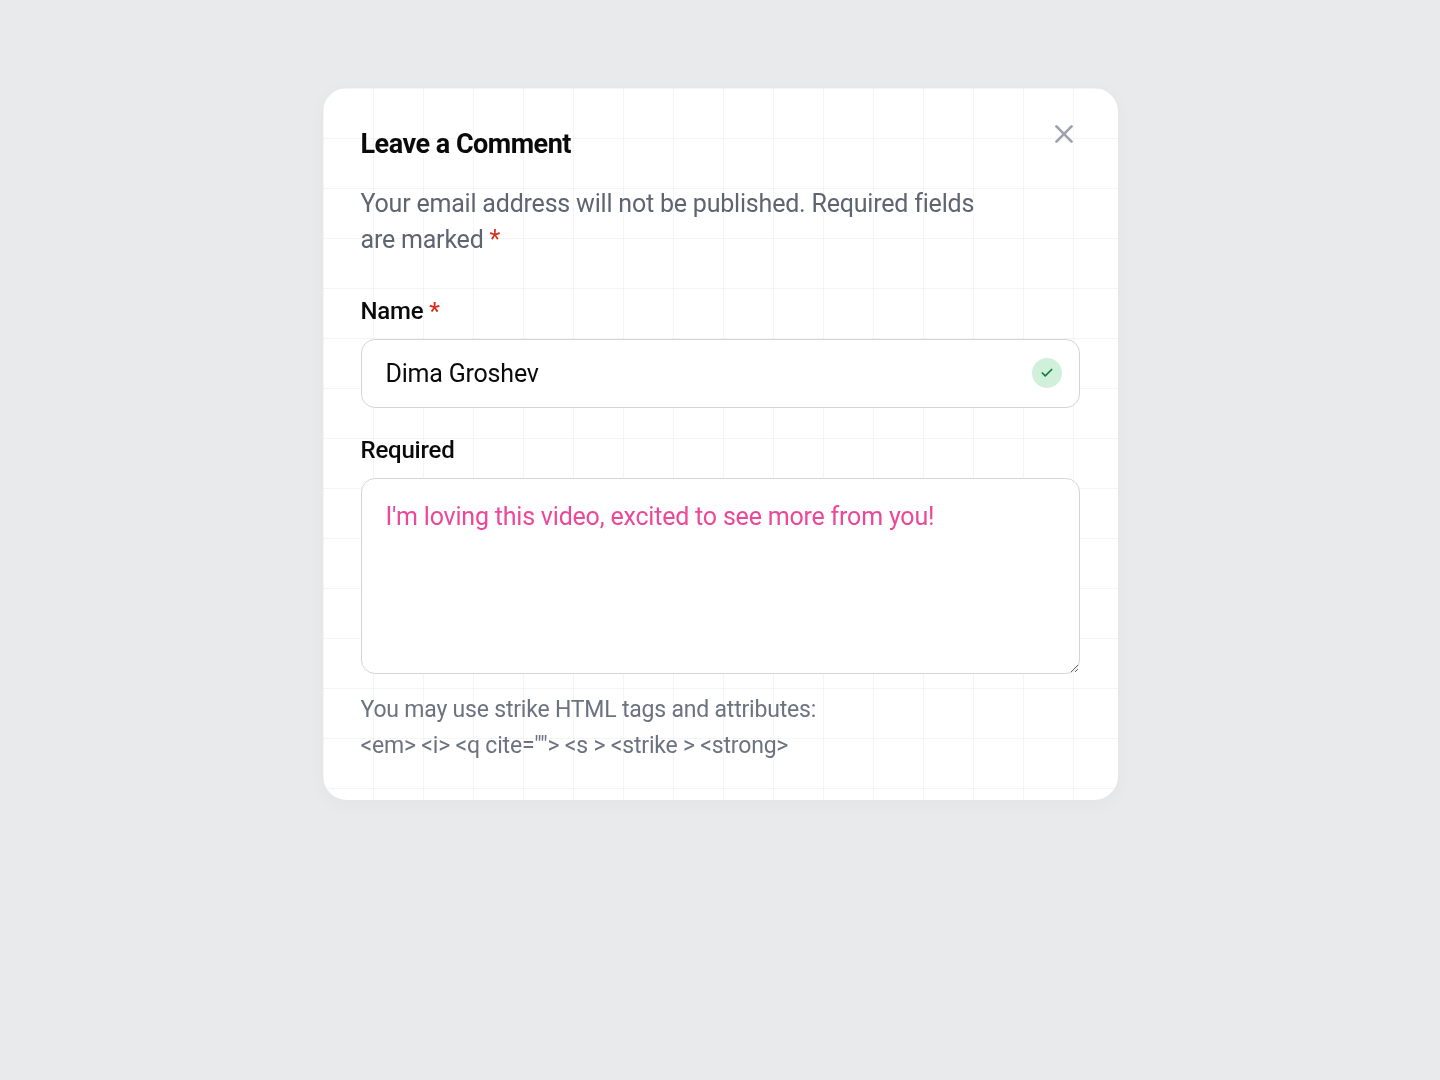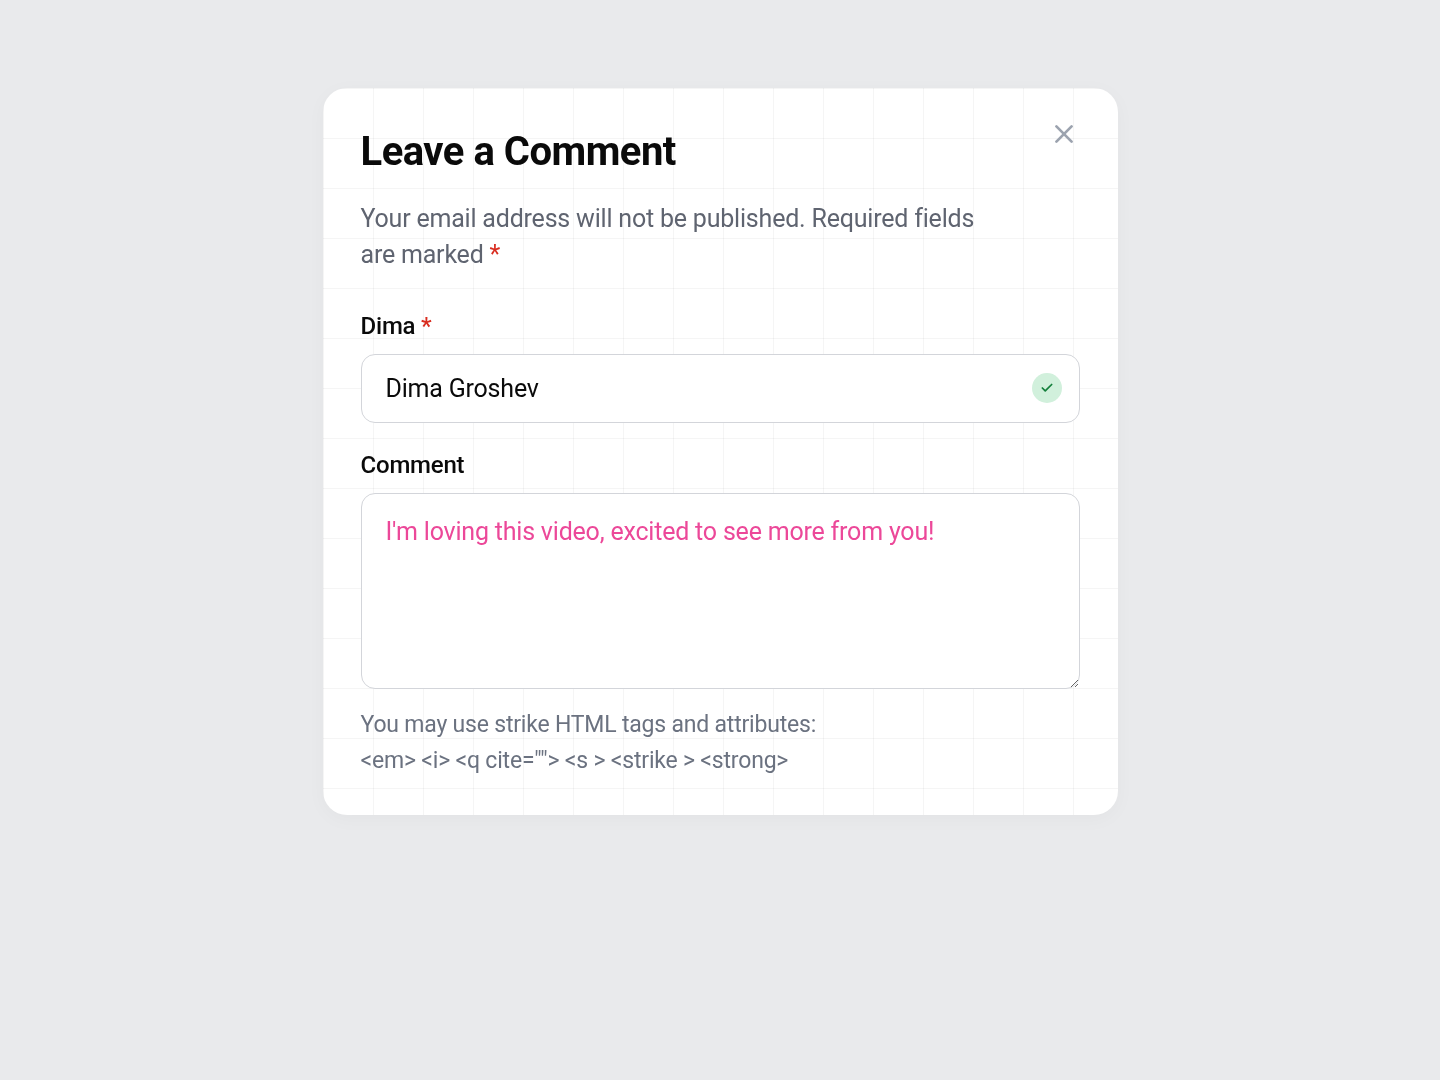--- a/index.html
+++ b/index.html
@@ -46,21 +46,21 @@
       cursor: pointer;
       color: #9ca3af;
     }
     
     .close-btn svg {
       width: 26px;
       height: 26px;
     }
     
     .title {
-      font-size: 40px;
+      font-size: 27px;
       font-weight: 700;
       color: #0a0a0a;
       letter-spacing: -0.5px;
       margin-bottom: 16px;
     }
     
     .subtitle {
       font-size: 25px;
       color: #5f6470;
       line-height: 1.45;
@@ -190,38 +190,38 @@
   <h1 class="title">Leave a Comment</h1>
   
   <p class="subtitle">
     <span>Your email address will not be published. Required fields are marked </span><span class="required-star">*</span>
   </p>
   
   <div class="row">
 
     <div class="field">
       <label class="label">
-        <span>Dima</span>
+        <span>Name</span>
         <span class="required-star">*</span>
       </label>
       <div class="input-wrap">
         <input type="text" class="text-input" value="Dima Groshev" style="">
         <span class="check-badge">
           <svg viewBox="0 0 24 24" fill="none" stroke-linecap="round" stroke-linejoin="round">
             <polyline points="4 12 9 17 20 6"></polyline>
           </svg>
         </span>
       </div>
     </div>
 
 
   </div>
   
   <div class="field">
-    <label class="label">Comment</label>
+    <label class="label">Required</label>
     <textarea class="textarea" style="">I'm loving this video, excited to see more from you!</textarea>
     <p class="help-text">
       <span>You may use strike HTML tags and attributes:</span>
       <span class="tags">&lt;em&gt; &lt;i&gt; &lt;q cite=""&gt; &lt;s &gt; &lt;strike &gt; &lt;strong&gt;</span>
     </p>
   </div>
   
   
 </div>
 

